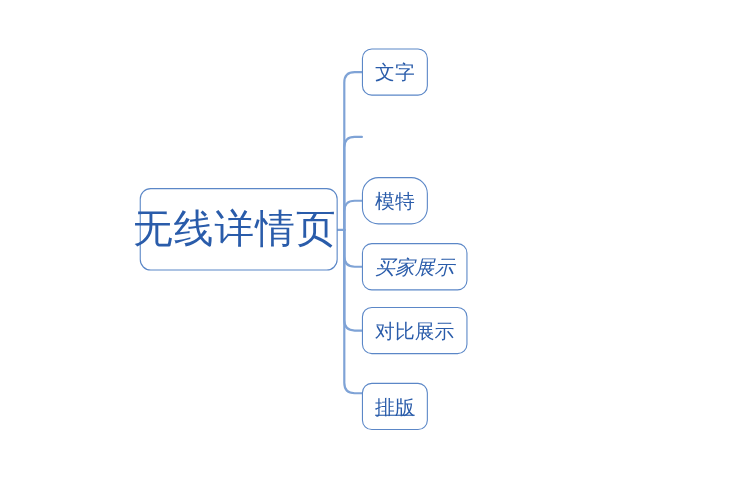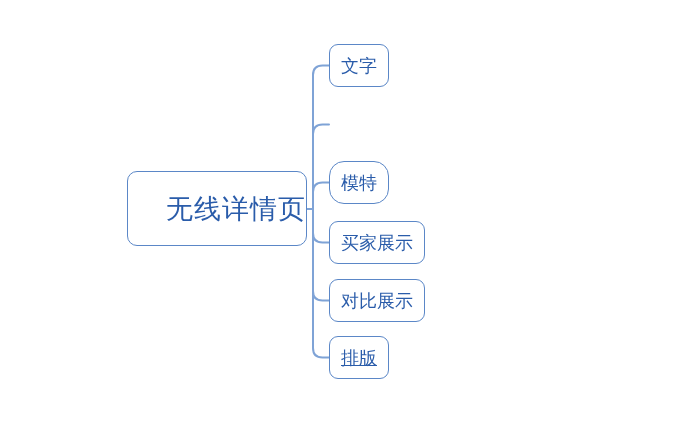--- a/index.html
+++ b/index.html
@@ -33,36 +33,36 @@
     color: #2a5caa;
     white-space: nowrap;
     cursor: default;
   }
   .node-root {
     left: 127px;
     top: 171px;
     width: 180px;
     height: 75px;
     border-radius: 10px;
-    font-size: 27px;
+    font-size: 36px;
     letter-spacing: 1px;
   }
   .node-child {
     left: 329px;
     height: 43px;
     border-radius: 9px;
     font-size: 18px;
     padding: 0 11px;
   }
   .node-c0 { top: 44px; }
   .node-c1 { top: 103px; }
   .node-c2 { top: 161px; border-radius: 15px; }
-  .node-c3 { top: 221px; }
+  .node-c3 { top: 221px; font-style: italic; }
   .node-c4 { top: 279px; }
-  .node-c5 { top: 336px; text-decoration: underline; }
+  .node-c5 { top: 348px; text-decoration: underline; }
 </style>
 </head>
 <body>
 
 <div class="canvas">
 
   <svg class="connectors" viewBox="0 0 675 435" xmlns="http://www.w3.org/2000/svg">
     <g fill="none" stroke="#7fa3d6" stroke-width="2" stroke-linecap="round">
       <path d="M 306.5 209 L 313 209"></path>
       <path d="M 313 209 L 313 75 Q 313 65.5 322.5 65.5 L 329 65.5"></path>

